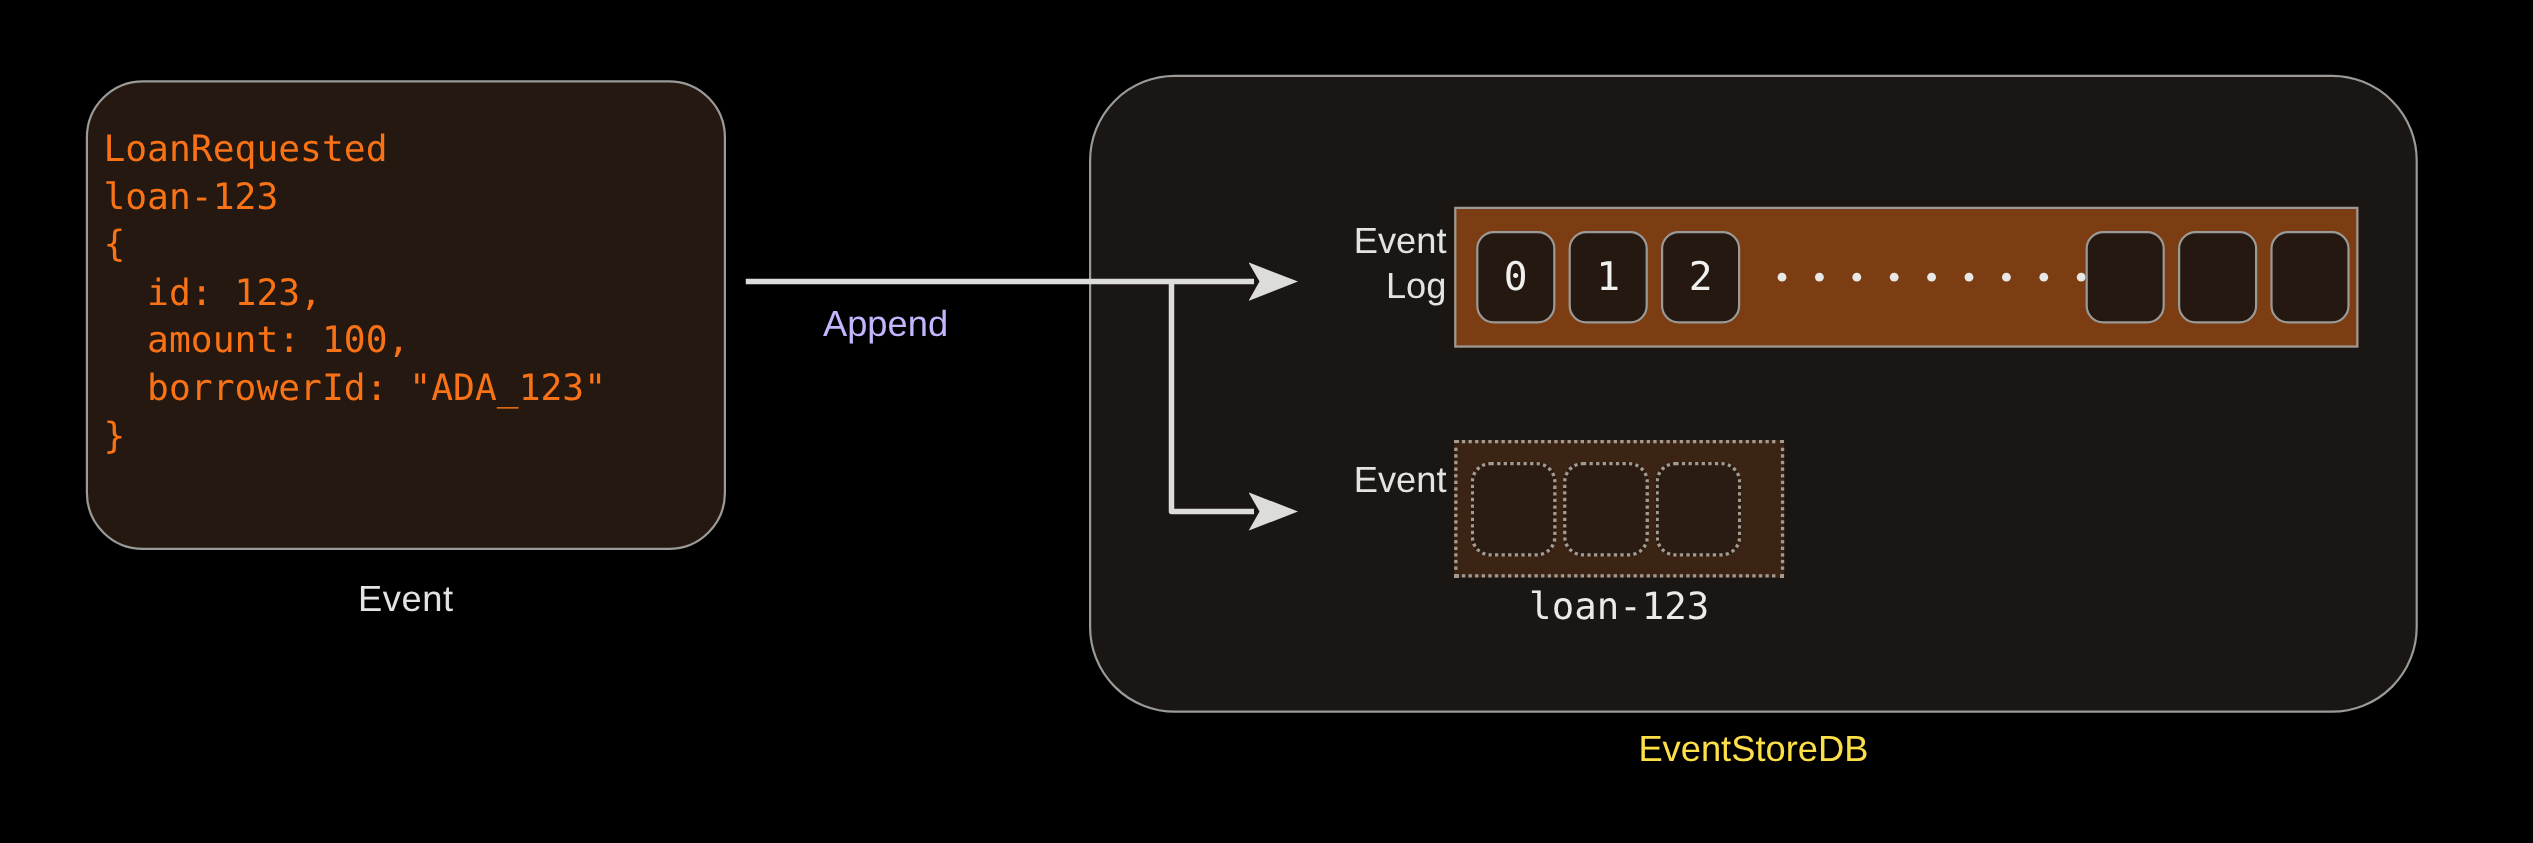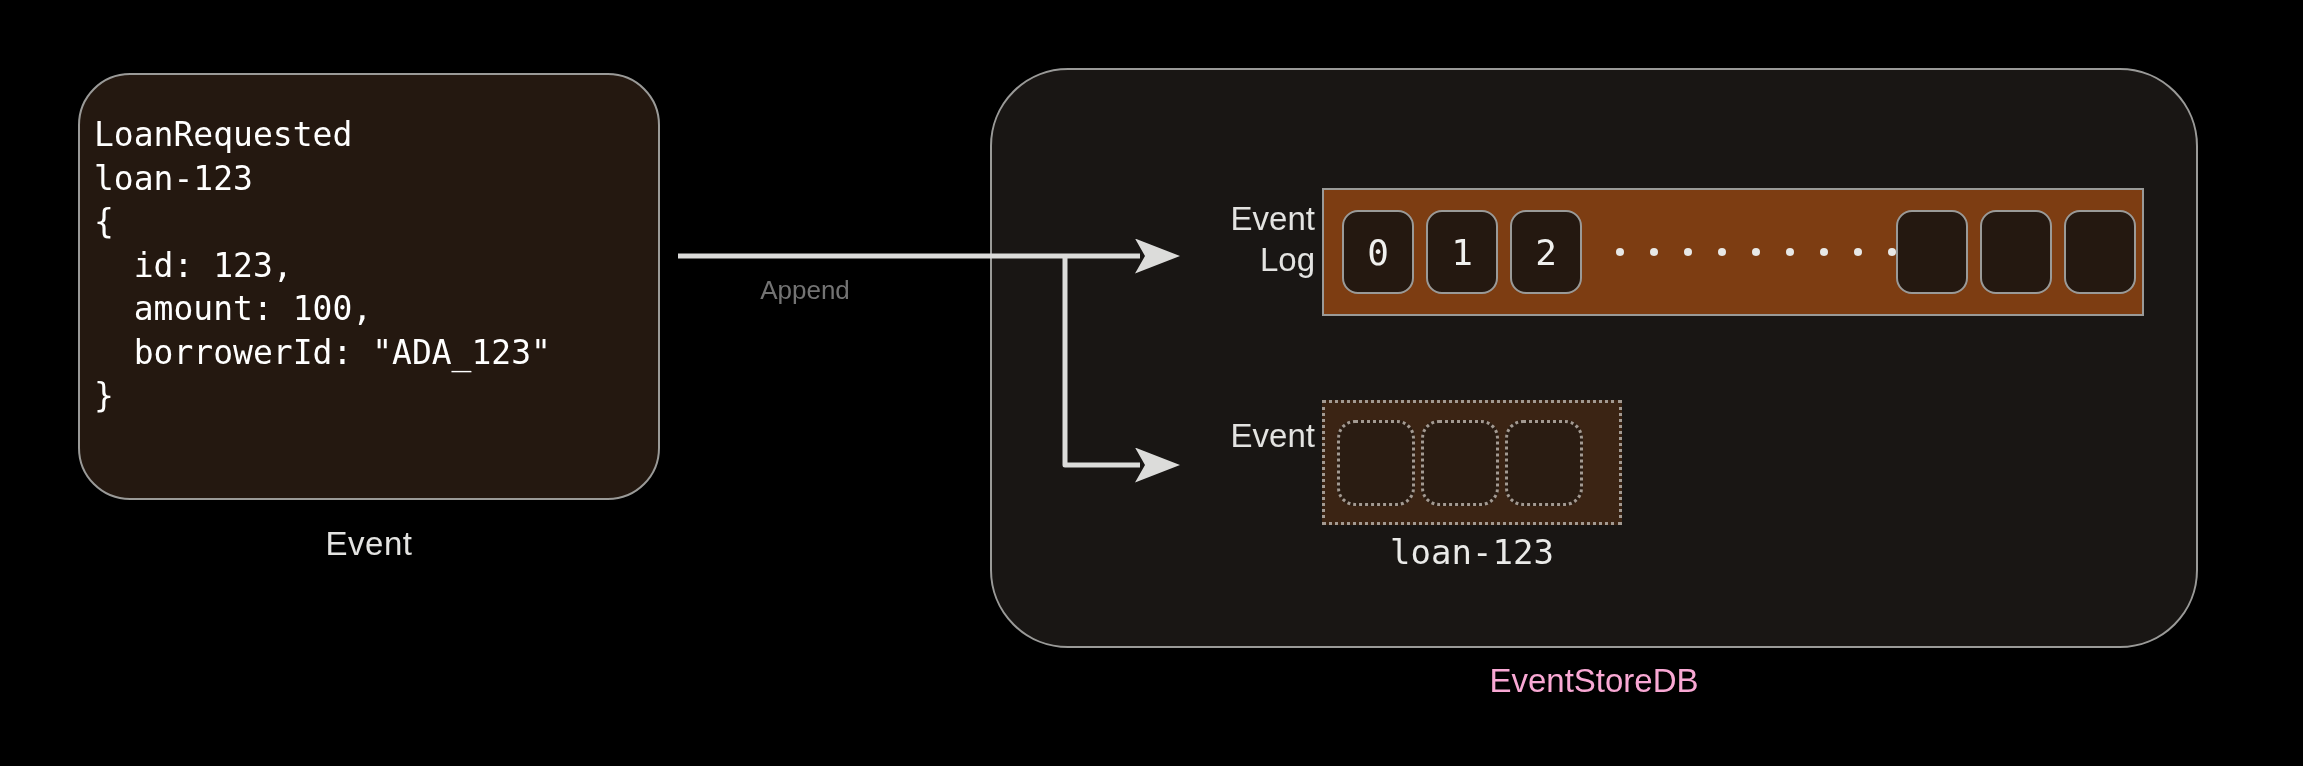--- a/index.html
+++ b/index.html
@@ -34,21 +34,21 @@
     border-radius: 52px;
   }
   .event-code {
     position: absolute;
     left: 94px;
     top: 113px;
     width: 560px;
     font-family: "DejaVu Sans Mono", "Liberation Mono", monospace;
     font-size: 33px;
     line-height: 43.5px;
-    color: #ffffff;
+    color: #f97316;
     white-space: pre;
     letter-spacing: 0px;
   }
   .event-caption {
     position: absolute;
     left: 78px;
     top: 525px;
     width: 582px;
     text-align: center;
     font-size: 33px;
@@ -64,22 +64,22 @@
     width: 2303px;
     height: 766px;
     pointer-events: none;
   }
   .append-label {
     position: absolute;
     left: 680px;
     top: 275px;
     width: 250px;
     text-align: center;
-    font-size: 26px;
-    color: #737373;
+    font-size: 33px;
+    color: #c4b5fd;
   }
 
   
   .store-container {
     position: absolute;
     left: 990px;
     top: 68px;
     width: 1208px;
     height: 580px;
     box-sizing: border-box;
@@ -87,21 +87,21 @@
     border: 2px solid #9a9a98;
     border-radius: 78px;
   }
   .store-caption {
     position: absolute;
     left: 990px;
     top: 662px;
     width: 1208px;
     text-align: center;
     font-size: 33px;
-    color: #f9a8d4;
+    color: #fde047;
   }
 
   
   .row-label {
     position: absolute;
     text-align: right;
     font-size: 33px;
     line-height: 41px;
     color: #e3e3e1;
   }

